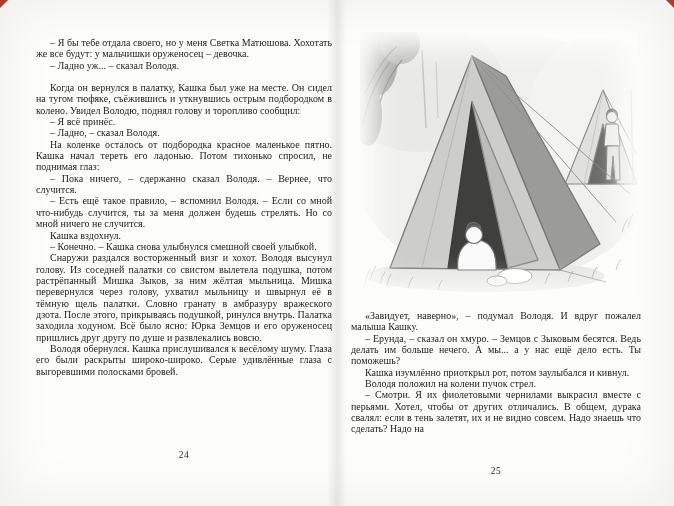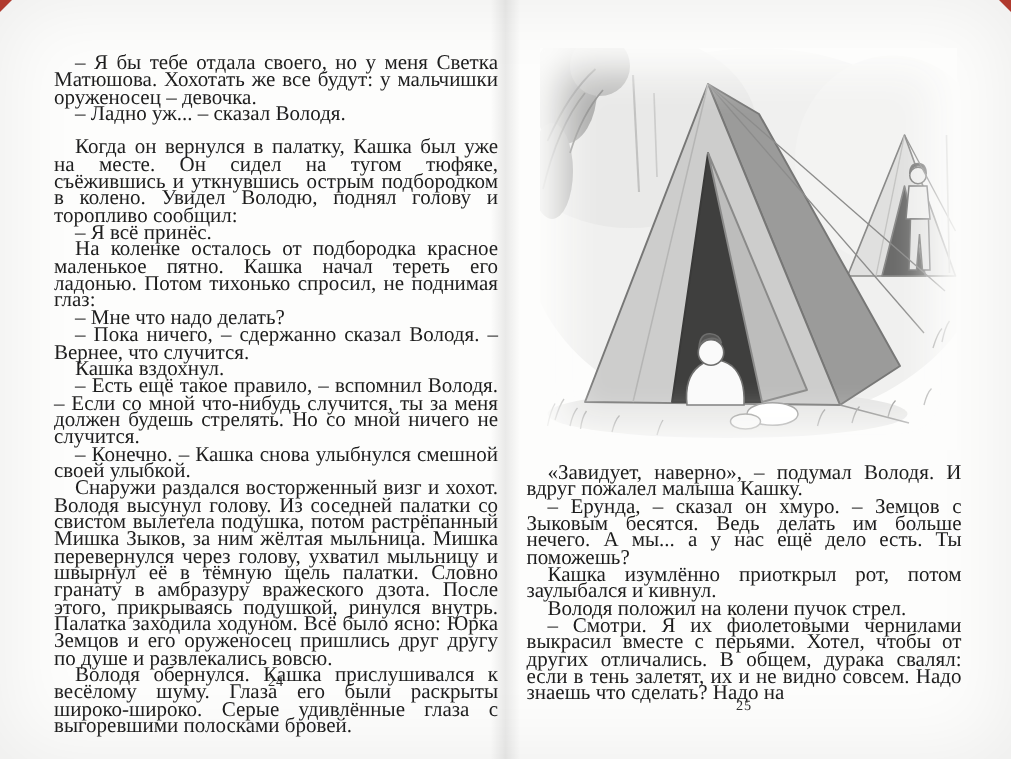--- a/index.html
+++ b/index.html
@@ -11,21 +11,21 @@
   .gutter{
     position:absolute;left:327px;top:0;width:20px;height:100%;
     background:linear-gradient(to right, rgba(0,0,0,0) 0%, rgba(0,0,0,0.08) 50%, rgba(0,0,0,0) 100%);
   }
   .corner-mark{position:absolute;top:0;width:0;height:0;border-style:solid;}
   .corner-mark.left{left:0;border-width:8px 8px 0 0;border-color:#b03a2e transparent transparent transparent;}
   .corner-mark.right{right:0;border-width:8px 0 0 8px;border-color:#b03a2e transparent transparent transparent;}
   .page{position:absolute;}
   .page-left{left:36px;top:37px;width:296px;}
   .page-right{left:350px;top:30px;width:292px;}
-  .text-block{width:296px;font-size:14px;line-height:11.35px;text-align:justify;}
+  .text-block{width:296px;font-size:10px;line-height:11.35px;text-align:justify;}
   .page-right .text-block{width:290px;margin-left:1px;}
   .para{margin:0;text-indent:14px;}
   .para.gap{margin-top:11px;}
   .page-number{position:absolute;font-size:9.5px;letter-spacing:0.6px;color:#2a2a2a;}
   .pn-left{left:36px;top:450px;width:296px;text-align:center;}
   .pn-right{left:350px;top:466px;width:292px;text-align:center;}
   .illustration{position:relative;width:278px;height:268px;margin:2px 0 10px 10px;}
   .illustration svg{display:block;}
   .illustration::after{
     content:"";position:absolute;inset:0;pointer-events:none;
@@ -40,25 +40,25 @@
   <div class="corner-mark left"></div>
   <div class="corner-mark right"></div>
   <div class="gutter"></div>
 
   <div class="page page-left">
     <div class="text-block">
         <p class="para">– Я бы тебе отдала своего, но у меня Светка Матюшова. Хохотать же все будут: у мальчишки оруженосец – девочка.</p>
         <p class="para">– Ладно уж... – сказал Володя.</p>
         <p class="para gap">Когда он вернулся в палатку, Кашка был уже на месте. Он сидел на тугом тюфяке, съёжившись и уткнувшись острым подбородком в колено. Увидел Володю, поднял голову и торопливо сообщил:</p>
         <p class="para">– Я всё принёс.</p>
+        <p class="para">– Ладно, – сказал Володя.</p>
         <p class="para">На коленке осталось от подбородка красное маленькое пятно. Кашка начал тереть его ладонью. Потом тихонько спросил, не поднимая глаз:</p>
-        <p class="para">– Мне что надо делать?</p>
         <p class="para">– Пока ничего, – сдержанно сказал Володя. – Вернее, что случится.</p>
+        <p class="para">– Есть ещё такое правило, – вспомнил Володя. – Если со мной что-нибудь случится, ты за меня должен будешь стрелять. Но со мной ничего не случится.</p>
         <p class="para">Кашка вздохнул.</p>
-        <p class="para">– Есть ещё такое правило, – вспомнил Володя. – Если со мной что-нибудь случится, ты за меня должен будешь стрелять. Но со мной ничего не случится.</p>
         <p class="para">– Конечно. – Кашка снова улыбнулся смешной своей улыбкой.</p>
         <p class="para">Снаружи раздался восторженный визг и хохот. Володя высунул голову. Из соседней палатки со свистом вылетела подушка, потом растрёпанный Мишка Зыков, за ним жёлтая мыльница. Мишка перевернулся через голову, ухватил мыльницу и швырнул её в тёмную щель палатки. Словно гранату в амбразуру вражеского дзота. После этого, прикрываясь подушкой, ринулся внутрь. Палатка заходила ходуном. Всё было ясно: Юрка Земцов и его оруженосец пришлись друг другу по душе и развлекались вовсю.</p>
         <p class="para">Володя обернулся. Кашка прислушивался к весёлому шуму. Глаза его были раскрыты широко-широко. Серые удивлённые глаза с выгоревшими полосками бровей.</p>
       </div>
   </div>
 
   <div class="page page-right">
     <div class="illustration">
       <svg width="278" height="268" viewBox="0 0 278 268" xmlns="http://www.w3.org/2000/svg">
 

